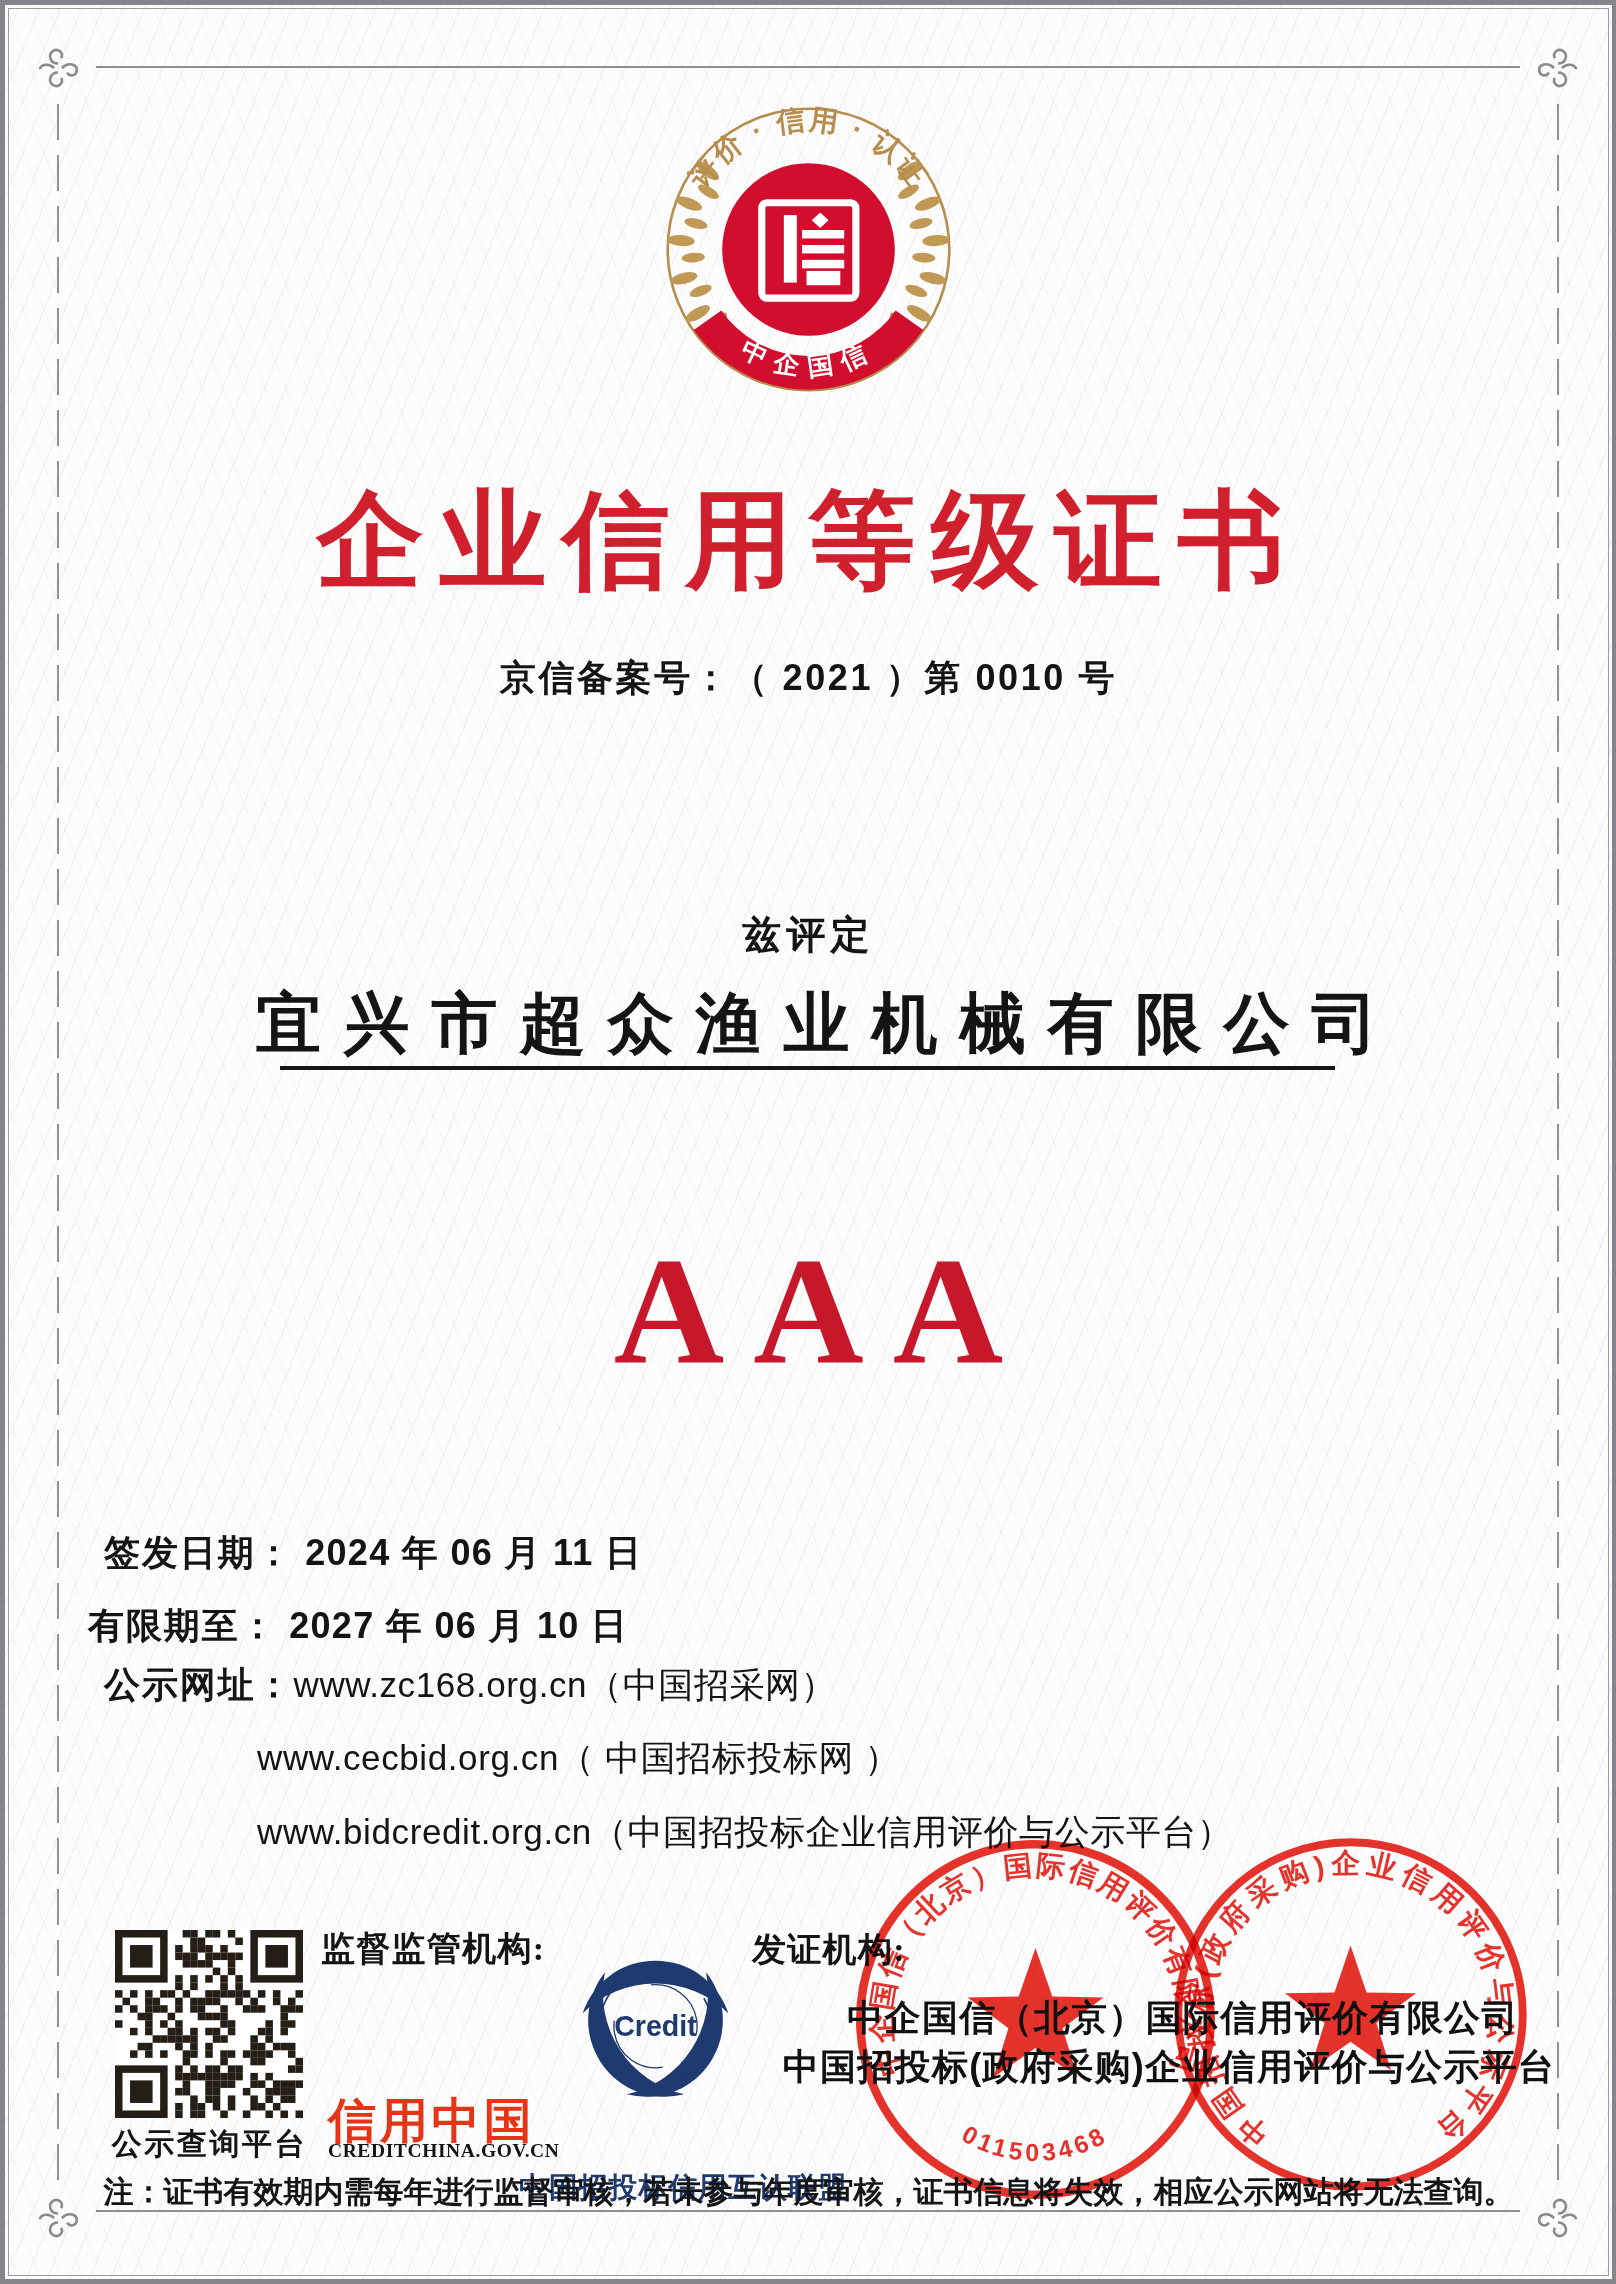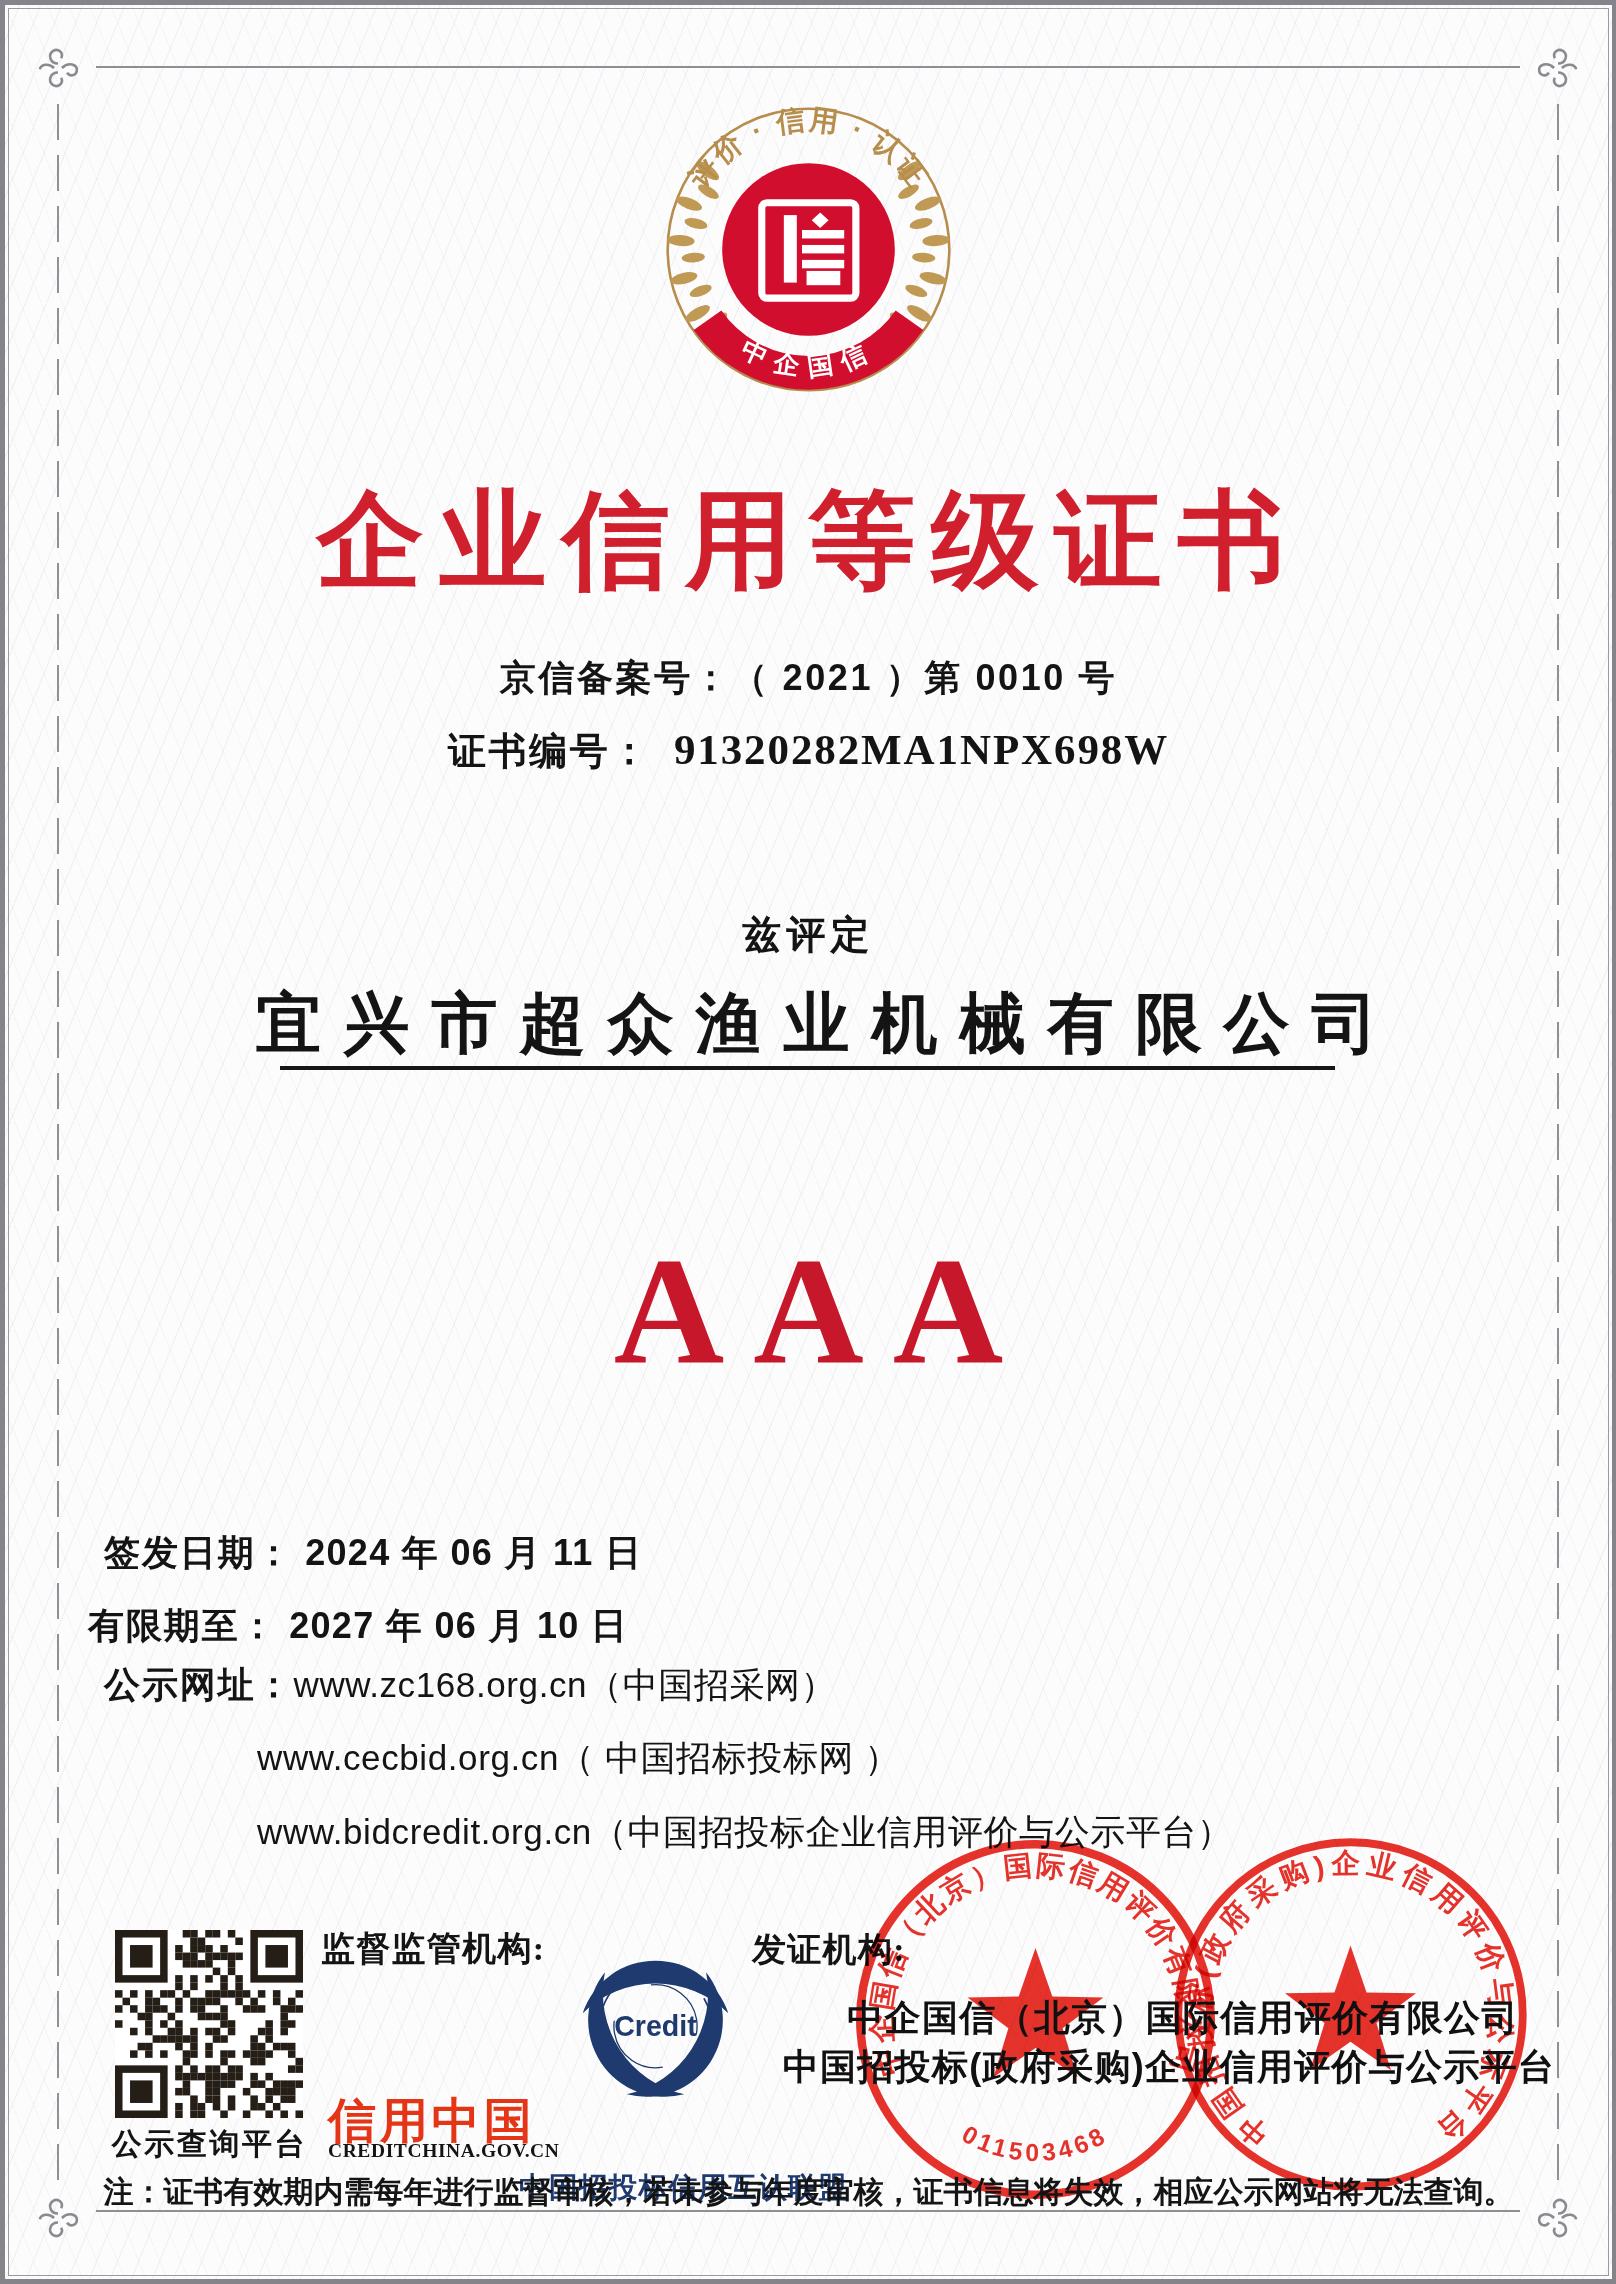--- a/index.html
+++ b/index.html
@@ -142,23 +142,20 @@
       <textPath href="#arcBand" startOffset="50%" text-anchor="middle">中企国信</textPath>
     </text>
   </svg>
 
   <div class="center-line title">企业信用等级证书</div>
 
   <div class="center-line filing">
     <span>京信备案号：</span><span>（ 2021 ）第 0010 号</span>
   </div>
 
-  <div class="center-line certno">
-    <span class="lbl">证书编号：</span><span class="num">91320282MA1NPX698W</span>
-  </div>
 
   <div class="center-line hereby">兹评定</div>
 
   <div class="center-line company">宜兴市超众渔业机械有限公司</div>
   <div class="rule"></div>
 
   <div class="center-line rating">AAA</div>
 
   <div class="info-line" style="left:104px; top:1529px;">
     <span class="lbl">签发日期：</span><span class="val">2024 年 06 月 11 日</span>

